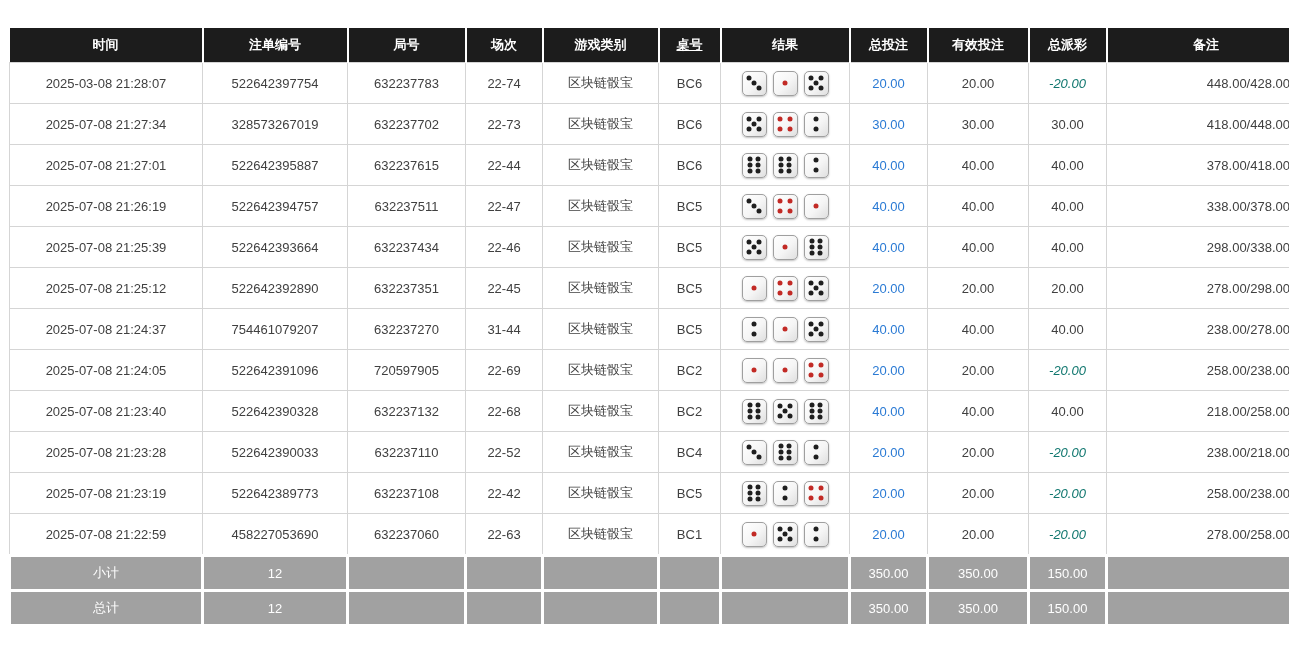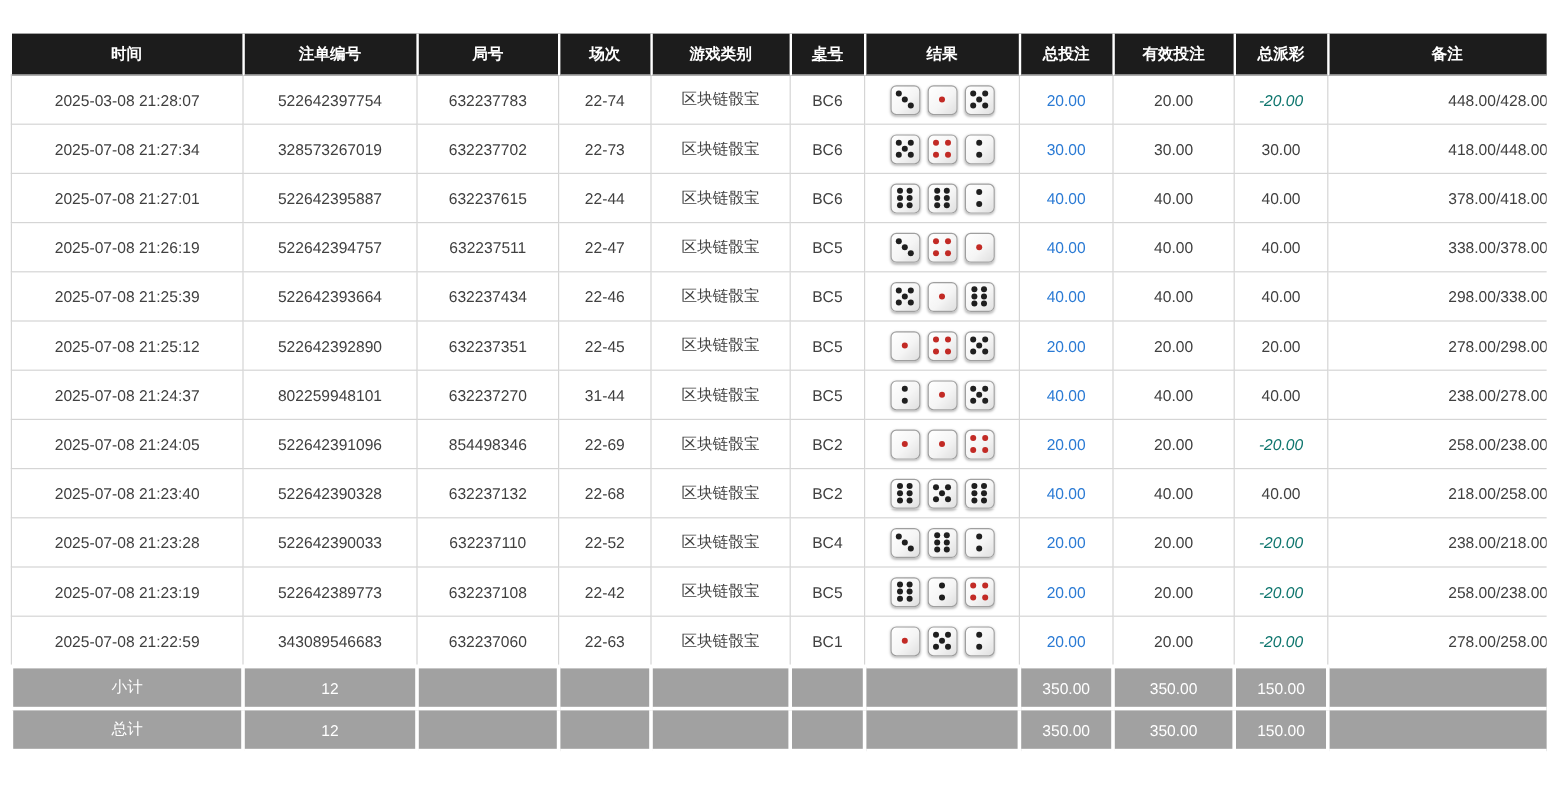--- a/index.html
+++ b/index.html
@@ -255,21 +255,21 @@
               </span>
             </span>
           </td>
           <td class="cell-total_bet blue">20.00</td>
           <td class="cell-valid_bet">20.00</td>
           <td class="cell-payout">20.00</td>
           <td class="cell-remark">278.00/298.00</td>
         </tr>
         <tr>
           <td class="cell-time">2025-07-08 21:24:37</td>
-          <td class="cell-bet_id">802259948101</td>
+          <td class="cell-bet_id">754461079207</td>
           <td class="cell-round_id">632237270</td>
           <td class="cell-session">31-44</td>
           <td class="cell-game">区块链骰宝</td>
           <td class="cell-table_no">BC5</td>
           <td class="cell-result">
             <span class="dice-wrap">
               <span class="die">
                 <span class="pip" style="left: 50%; top: 27%;"></span>
                 <span class="pip" style="left: 50%; top: 73%;"></span>
               </span>
@@ -286,21 +286,21 @@
             </span>
           </td>
           <td class="cell-total_bet blue">40.00</td>
           <td class="cell-valid_bet">40.00</td>
           <td class="cell-payout">40.00</td>
           <td class="cell-remark">238.00/278.00</td>
         </tr>
         <tr>
           <td class="cell-time">2025-07-08 21:24:05</td>
           <td class="cell-bet_id">522642391096</td>
-          <td class="cell-round_id">854498346</td>
+          <td class="cell-round_id">720597905</td>
           <td class="cell-session">22-69</td>
           <td class="cell-game">区块链骰宝</td>
           <td class="cell-table_no">BC2</td>
           <td class="cell-result">
             <span class="dice-wrap">
               <span class="die">
                 <span class="pip red" style="left: 50%; top: 50%;"></span>
               </span>
               <span class="die">
                 <span class="pip red" style="left: 50%; top: 50%;"></span>
@@ -419,21 +419,21 @@
               </span>
             </span>
           </td>
           <td class="cell-total_bet blue">20.00</td>
           <td class="cell-valid_bet">20.00</td>
           <td class="cell-payout neg">-20.00</td>
           <td class="cell-remark">258.00/238.00</td>
         </tr>
         <tr>
           <td class="cell-time">2025-07-08 21:22:59</td>
-          <td class="cell-bet_id">343089546683</td>
+          <td class="cell-bet_id">458227053690</td>
           <td class="cell-round_id">632237060</td>
           <td class="cell-session">22-63</td>
           <td class="cell-game">区块链骰宝</td>
           <td class="cell-table_no">BC1</td>
           <td class="cell-result">
             <span class="dice-wrap">
               <span class="die">
                 <span class="pip red" style="left: 50%; top: 50%;"></span>
               </span>
               <span class="die">

